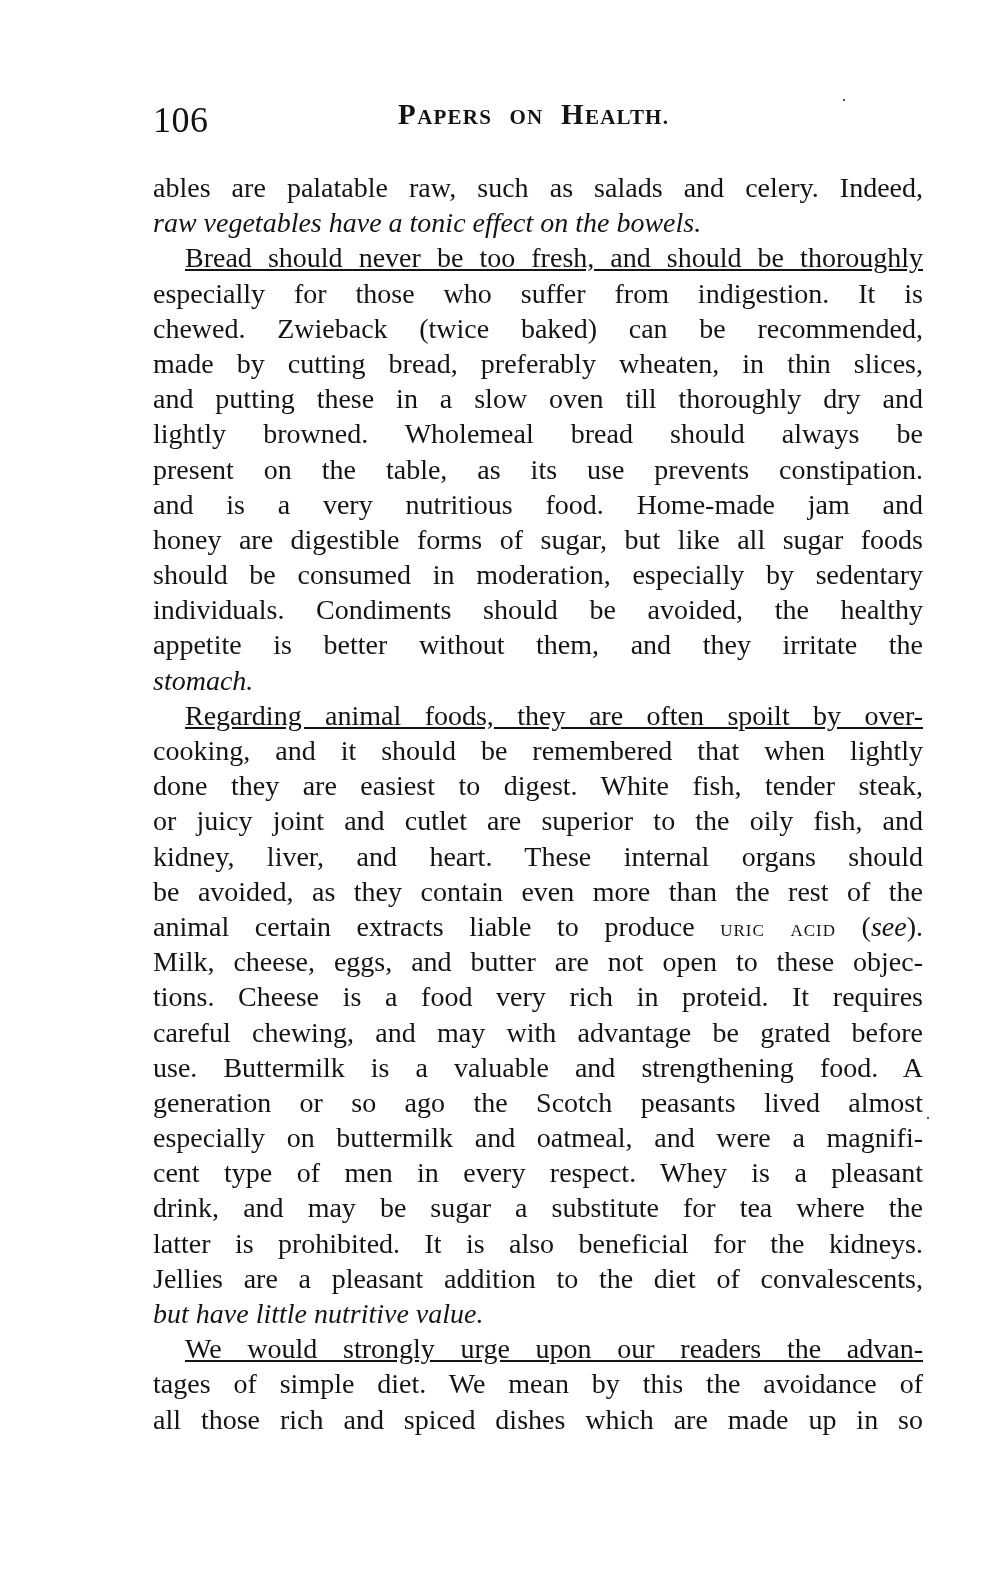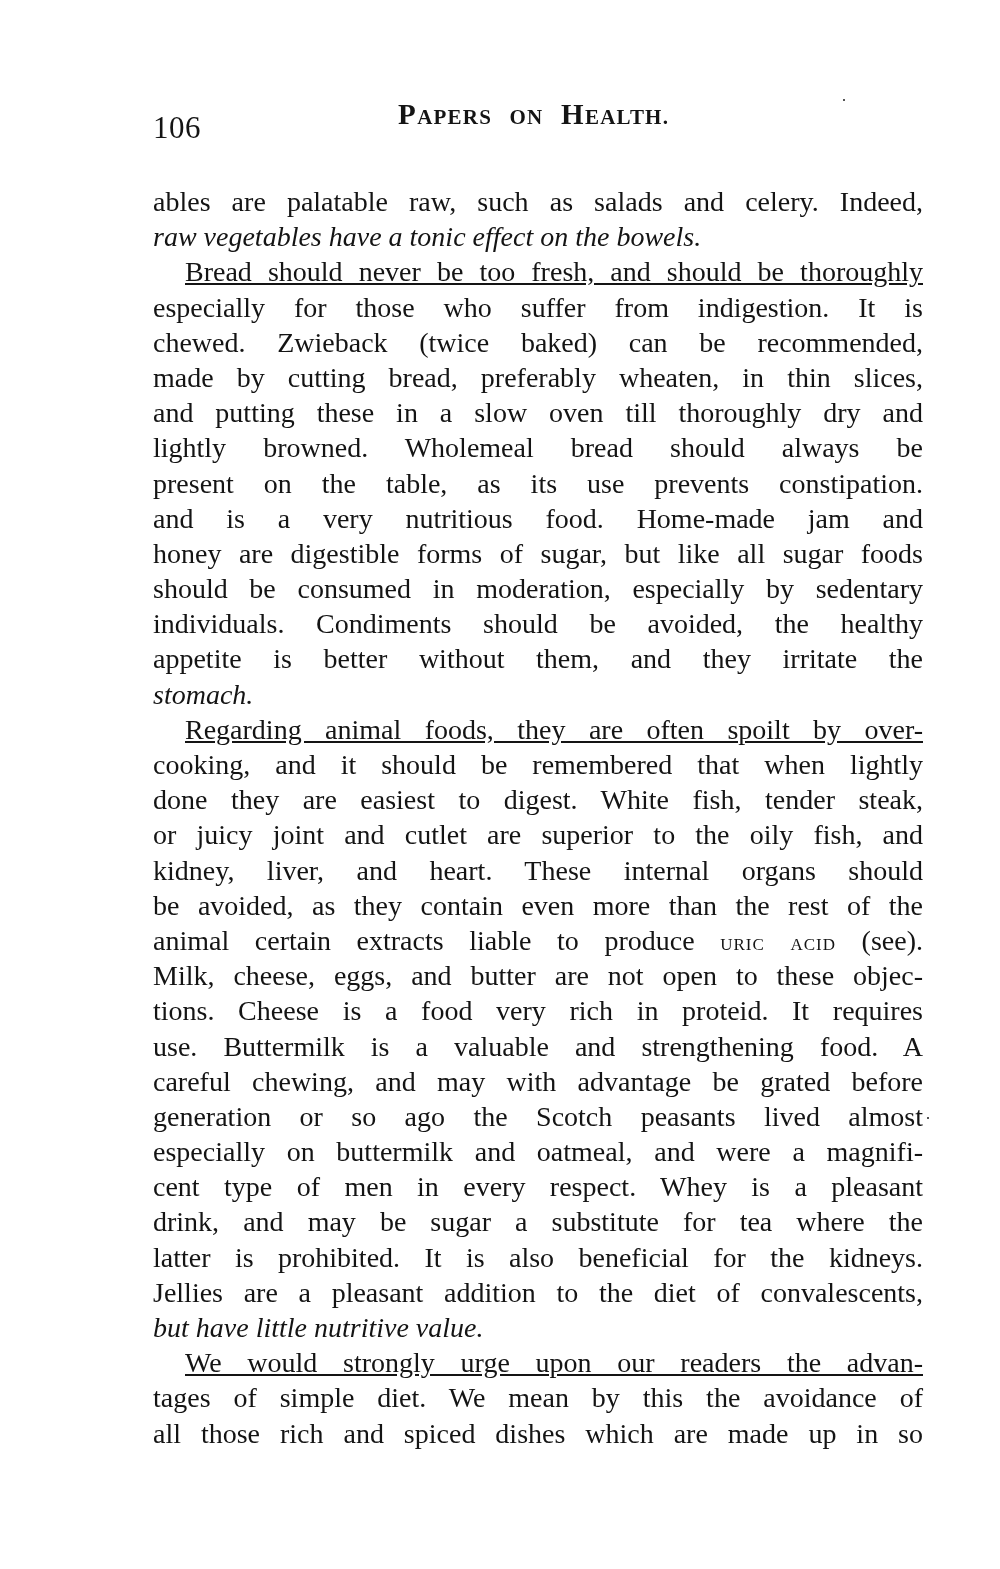--- a/index.html
+++ b/index.html
@@ -5,41 +5,41 @@
   html, body { margin: 0; padding: 0; background: #ffffff; }
   body {
     width: 1000px; height: 1569px; position: relative; overflow: hidden;
     font-family: "Liberation Serif", "DejaVu Serif", serif;
     color: #141414;
   }
   .header {
     position: absolute; top: 98px; left: 153px; width: 770px; height: 40px;
   }
   .page-number {
-    position: absolute; left: 0; top: 12px;
-    font-size: 31px; letter-spacing: 0.5px;
+    position: absolute; left: 0; top: 1px;
+    font-size: 36px; letter-spacing: 0.5px;
   }
   .running-head {
     position: absolute; left: 245px; top: 0;
     font-size: 29px; letter-spacing: 1.5px; font-weight: bold;
   }
   .running-head .sc { font-size: 21px; letter-spacing: 1.2px; }
   .speck { position: absolute; width: 2px; height: 2px; background: #555; }
   .body-text {
-    position: absolute; top: 184px; left: 153px; width: 770px;
+    position: absolute; top: 170px; left: 153px; width: 770px;
   }
   .line {
     display: block; height: 35.2px; line-height: 35.2px;
     font-size: 28px; white-space: nowrap;
     text-align: justify; text-align-last: justify;
   }
   .line.indent { padding-left: 32px; text-decoration: underline; }
   .line.last { text-align-last: left; font-style: italic; }
   .sc-inline { font-variant: small-caps; letter-spacing: 1px; font-size: 24px; }
-  .it { }
+  .it { font-style: italic; }
 </style>
 </head>
 <body>
 
 <div class="header">
   <span class="page-number">106</span>
   <span class="running-head"><span>P</span><span class="sc">APERS</span>&nbsp; <span class="sc">ON</span>&nbsp; <span>H</span><span class="sc">EALTH.</span></span>
 </div>
 <div class="speck" style="left:843px;top:99px;"></div>
 <div class="speck" style="left:927px;top:1117px;"></div>
@@ -71,22 +71,22 @@
   <div>
     <span class="line indent">Regarding animal foods, they are often spoilt by over-</span>
     <span class="line">cooking, and it should be remembered that when lightly</span>
     <span class="line">done they are easiest to digest. White fish, tender steak,</span>
     <span class="line">or juicy joint and cutlet are superior to the oily fish, and</span>
     <span class="line">kidney, liver, and heart. These internal organs should</span>
     <span class="line">be avoided, as they contain even more than the rest of the</span>
     <span class="line"><span>animal certain extracts liable to produce </span><span class="sc-inline">uric acid</span><span> (</span><span class="it">see</span><span>).</span></span>
     <span class="line">Milk, cheese, eggs, and butter are not open to these objec-</span>
     <span class="line">tions. Cheese is a food very rich in proteid. It requires</span>
+    <span class="line">careful chewing, and may with advantage be grated before</span>
     <span class="line">use. Buttermilk is a valuable and strengthening food. A</span>
-    <span class="line">careful chewing, and may with advantage be grated before</span>
     <span class="line">generation or so ago the Scotch peasants lived almost</span>
     <span class="line">especially on buttermilk and oatmeal, and were a magnifi-</span>
     <span class="line">cent type of men in every respect. Whey is a pleasant</span>
     <span class="line">drink, and may be sugar a substitute for tea where the</span>
     <span class="line">latter is prohibited. It is also beneficial for the kidneys.</span>
     <span class="line">Jellies are a pleasant addition to the diet of convalescents,</span>
     <span class="line last">but have little nutritive value.</span>
   </div>
 
   <div>

